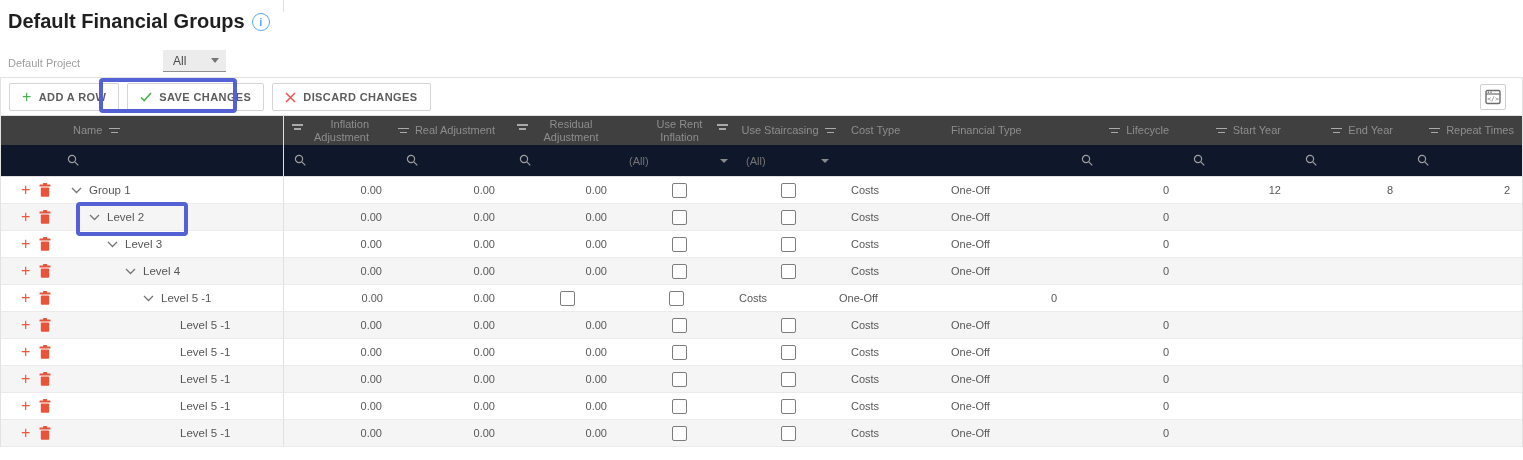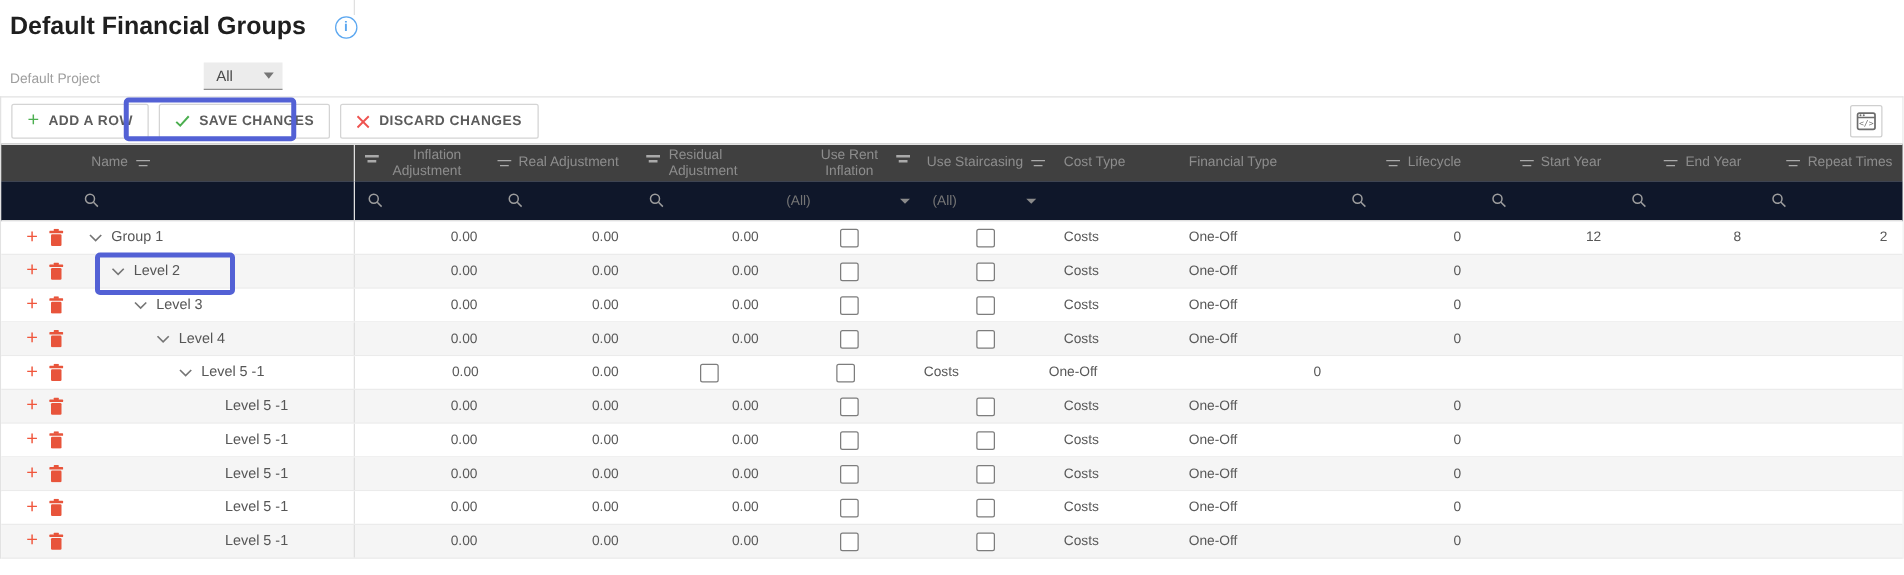--- a/index.html
+++ b/index.html
@@ -1,21 +1,21 @@
 <!DOCTYPE html>
 <html><head>
 <meta charset="utf-8">
 <style>
   * { box-sizing: border-box; margin: 0; padding: 0; }
   html,body { background:#fff; }
   body { font-family: "Liberation Sans", "DejaVu Sans", sans-serif; }
   #root { position:relative; width:1523px; height:460px; overflow:hidden; background:#fff; }
 
   
-  .page-title { position:absolute; left:8px; top:10px; font-size:20px; font-weight:bold; color:#1f1f1f; display:flex; align-items:center; gap:23px; }
+  .page-title { position:absolute; left:8px; top:10px; font-size:20px; font-weight:bold; color:#1f1f1f; display:flex; align-items:center; gap:7px; }
   .info-icon { display:inline-flex; width:18px; height:18px; border:1.6px solid #5ba7f0; border-radius:50%; color:#5ba7f0; font-size:11px; font-weight:bold; align-items:center; justify-content:center; font-style:normal; }
 
   .dp-label { position:absolute; left:8px; top:57px; font-size:11px; color:#9e9e9e; }
   .dp-select { position:absolute; left:163px; top:50px; width:63px; height:22px; background:#ececec; border-bottom:1px solid #8f8f8f; display:flex; align-items:center; font-size:12px; color:#4a4a4a; padding-left:10px; cursor:pointer; }
   .dp-caret { position:absolute; right:7px; top:8px; width:0; height:0; border-left:4px solid transparent; border-right:4px solid transparent; border-top:5px solid #757575; }
 
   
   .grid { position:absolute; left:0; top:77px; width:1523px; border:1px solid #e2e2e2; border-bottom:none; background:#fff; }
   .toolbar { position:relative; height:37px; padding:5px 0 0 8px; display:flex; align-items:flex-start; }
   .tb-btn { display:inline-flex; align-items:center; gap:7px; height:28px; padding:0 12px; margin-right:8px; background:#fff; border:1px solid #d4d4d4; border-radius:2px; font-size:11px; font-weight:600; letter-spacing:.4px; color:#5c5c5c; cursor:pointer; }
@@ -116,21 +116,21 @@
         <div class="hcell" style="width: 112px; justify-content: center; padding-right: 14px;">
           <span class="hf-icon hf-abs" style="left: 8px;"></span>
           <span class="two-line" style="width: 72px; text-align: right;">Inflation Adjustment</span>
         </div>
         <div class="hcell" style="width: 113px; justify-content: flex-end; padding-right: 14px;">
           <span class="hf-icon" style="margin-right: 6px;"></span>
           <span>Real Adjustment</span>
         </div>
         <div class="hcell" style="width: 112px; justify-content: flex-end; padding-right: 14px;">
           <span class="hf-icon hf-abs" style="left: 8px;"></span>
-          <span class="two-line" style="width: 72px; text-align: left;">Residual Adjustment</span>
+          <span class="two-line" style="width: 72px; text-align: center;">Residual Adjustment</span>
         </div>
         <div class="hcell" style="width: 117px; justify-content: center;">
           <span class="hf-icon hf-abs" style="right: 10px;"></span>
           <span class="two-line" style="width: 58px; text-align: center;">Use Rent Inflation</span>
         </div>
         <div class="hcell" style="width: 101px; justify-content: center;">
           <span>Use Staircasing</span>
           <span class="hf-icon" style="margin-left: 6px;"></span>
         </div>
         <div class="hcell" style="width: 100px; padding-left: 12px;">

